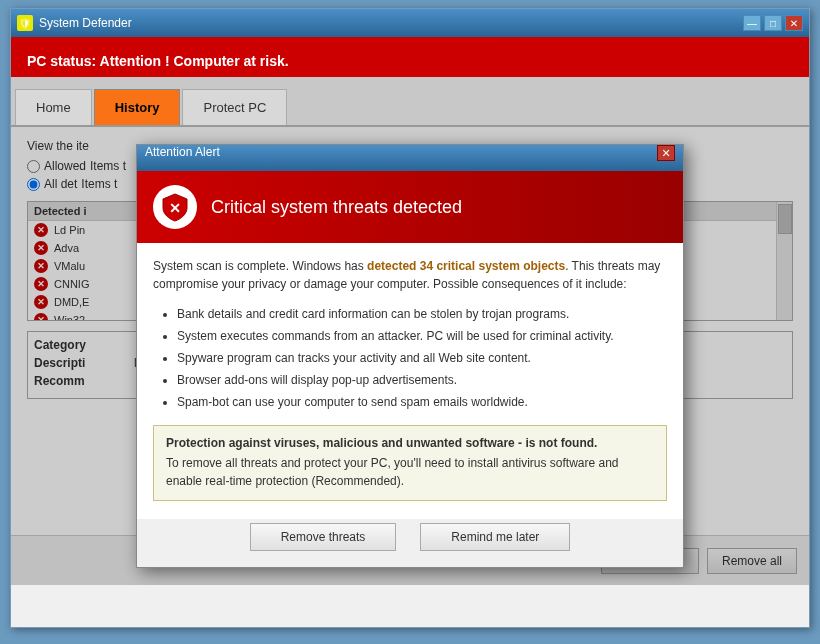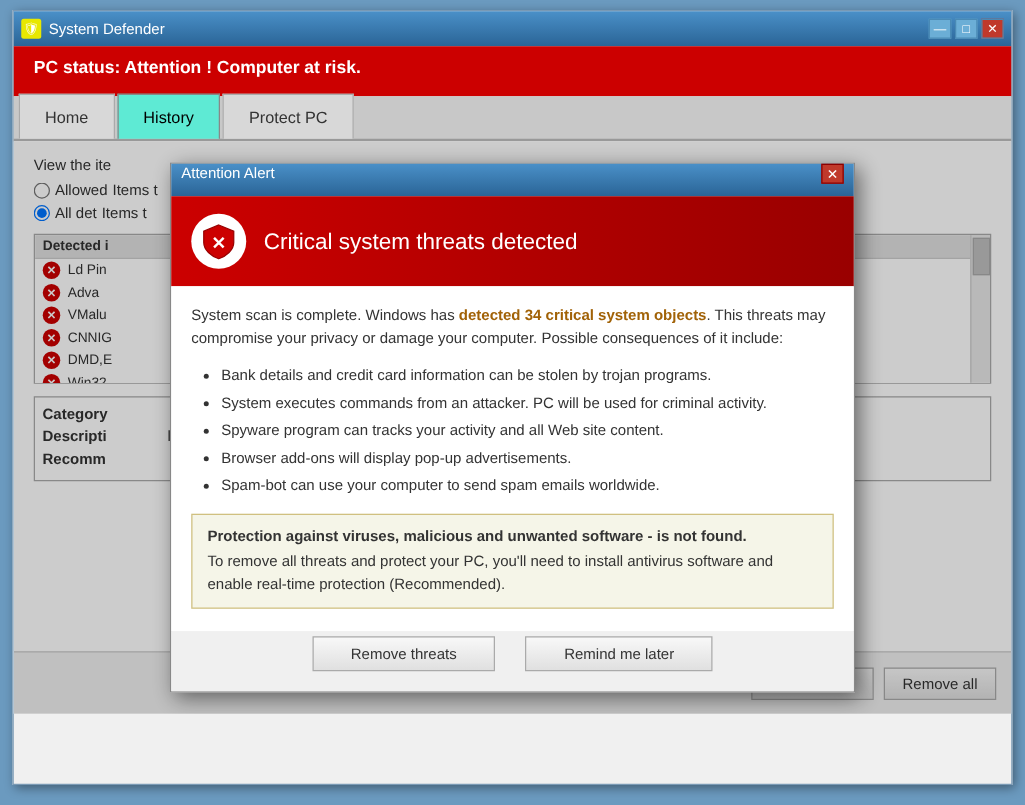--- a/index.html
+++ b/index.html
@@ -73,49 +73,49 @@
 
     
     .status-bar {
       background: #cc0000;
       color: white;
       font-size: 14px;
       font-weight: bold;
       padding: 8px 16px;
       height: 40px;
       display: flex;
-      align-items: flex-start;
+      align-items: flex-end;
     }
 
     
     .nav-tabs {
       display: flex;
       background: #c8c8c8;
-      height: 36px;
+      height: 50px;
       align-items: flex-end;
       padding: 0 4px;
       border-bottom: 2px solid #999;
     }
     .nav-tab {
       padding: 8px 20px;
       background: #d8d8d8;
       border: 1px solid #aaa;
       border-bottom: none;
       cursor: pointer;
       font-size: 13px;
       color: #333;
       margin-right: 2px;
       height: 36px;
       display: flex;
       align-items: center;
     }
     .nav-tab.active {
-      background: #5eead4;
+      background: #f97316;
       border-color: #888;
-      font-weight: normal;
+      font-weight: bold;
       color: #000;
     }
 
     
     .content-area {
       background: white;
       padding: 12px 16px;
       position: relative;
       height: calc(620px - 28px - 40px - 44px - 50px);
       overflow: hidden;

